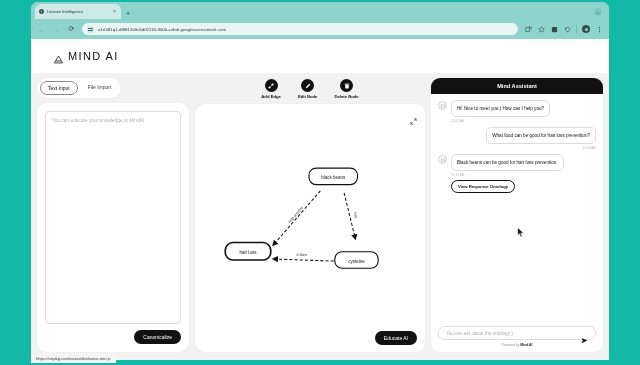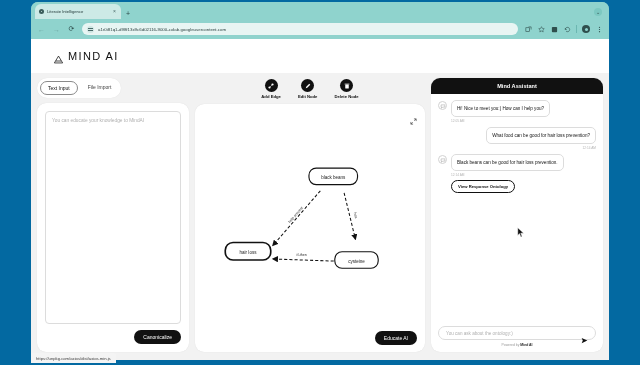--- a/index.html
+++ b/index.html
@@ -7,21 +7,21 @@
     width: 640px; height: 365px;
     background: #000;
     font-family: "Liberation Sans", sans-serif;
     overflow: hidden;
   }
 
   
   #desktop {
     position: relative;
     width: 640px; height: 365px;
-    background: #0369a1;
+    background: #14b8a6;
   }
 
   
   #browser-window {
     position: absolute;
     left: 31px; top: 2px;
     width: 578px; height: 358px;
     background: #8fd3cd;
     border-radius: 7px 7px 0 0;
     overflow: hidden;

